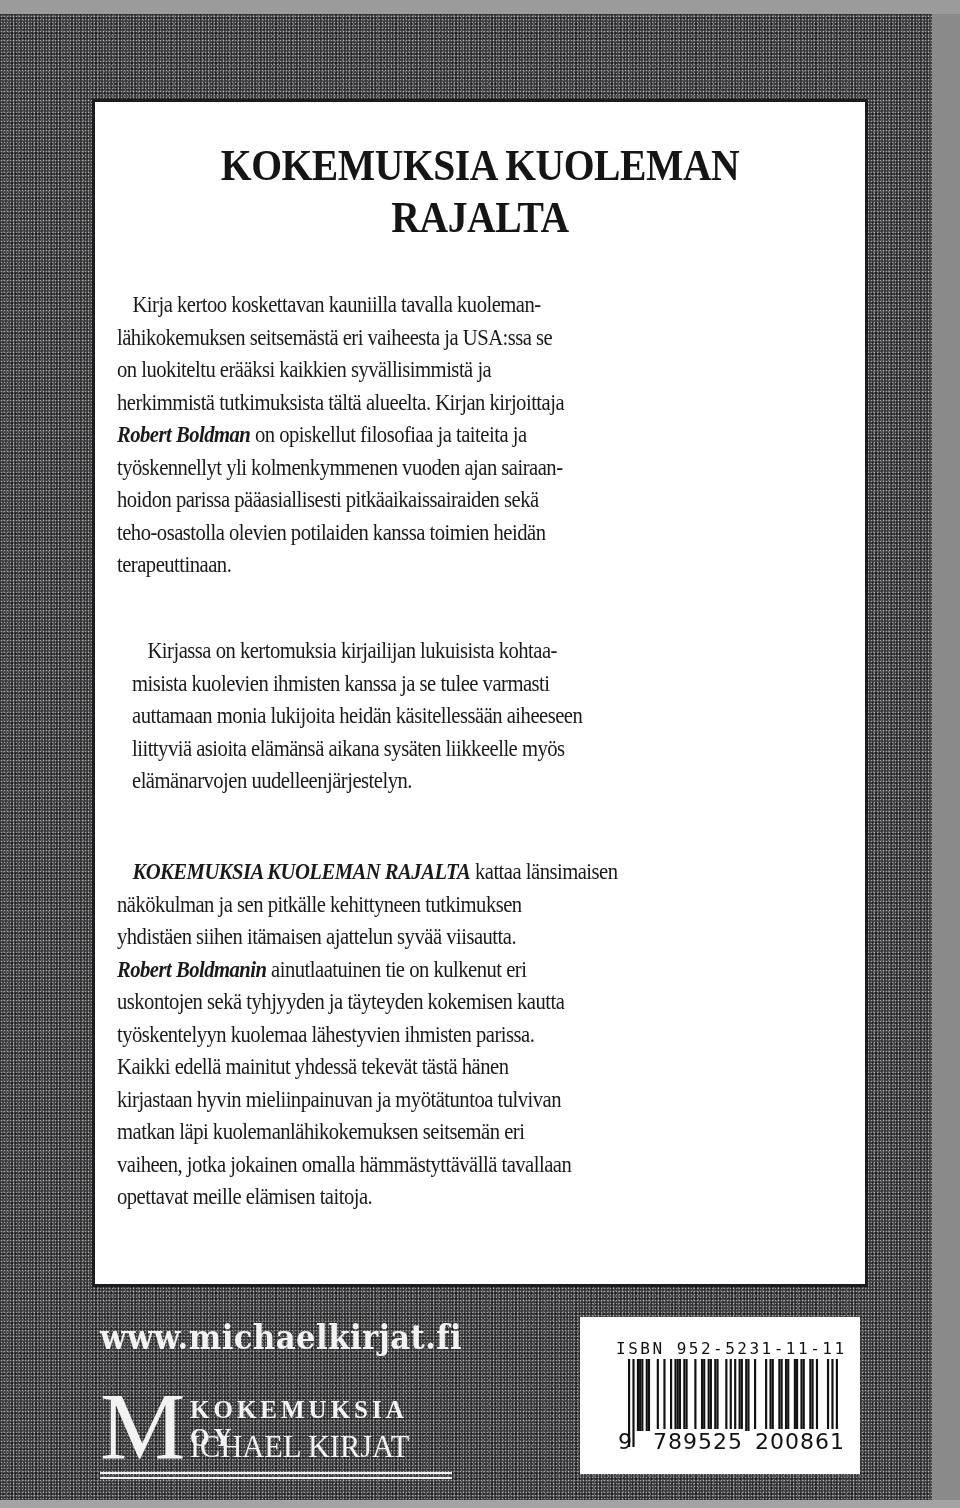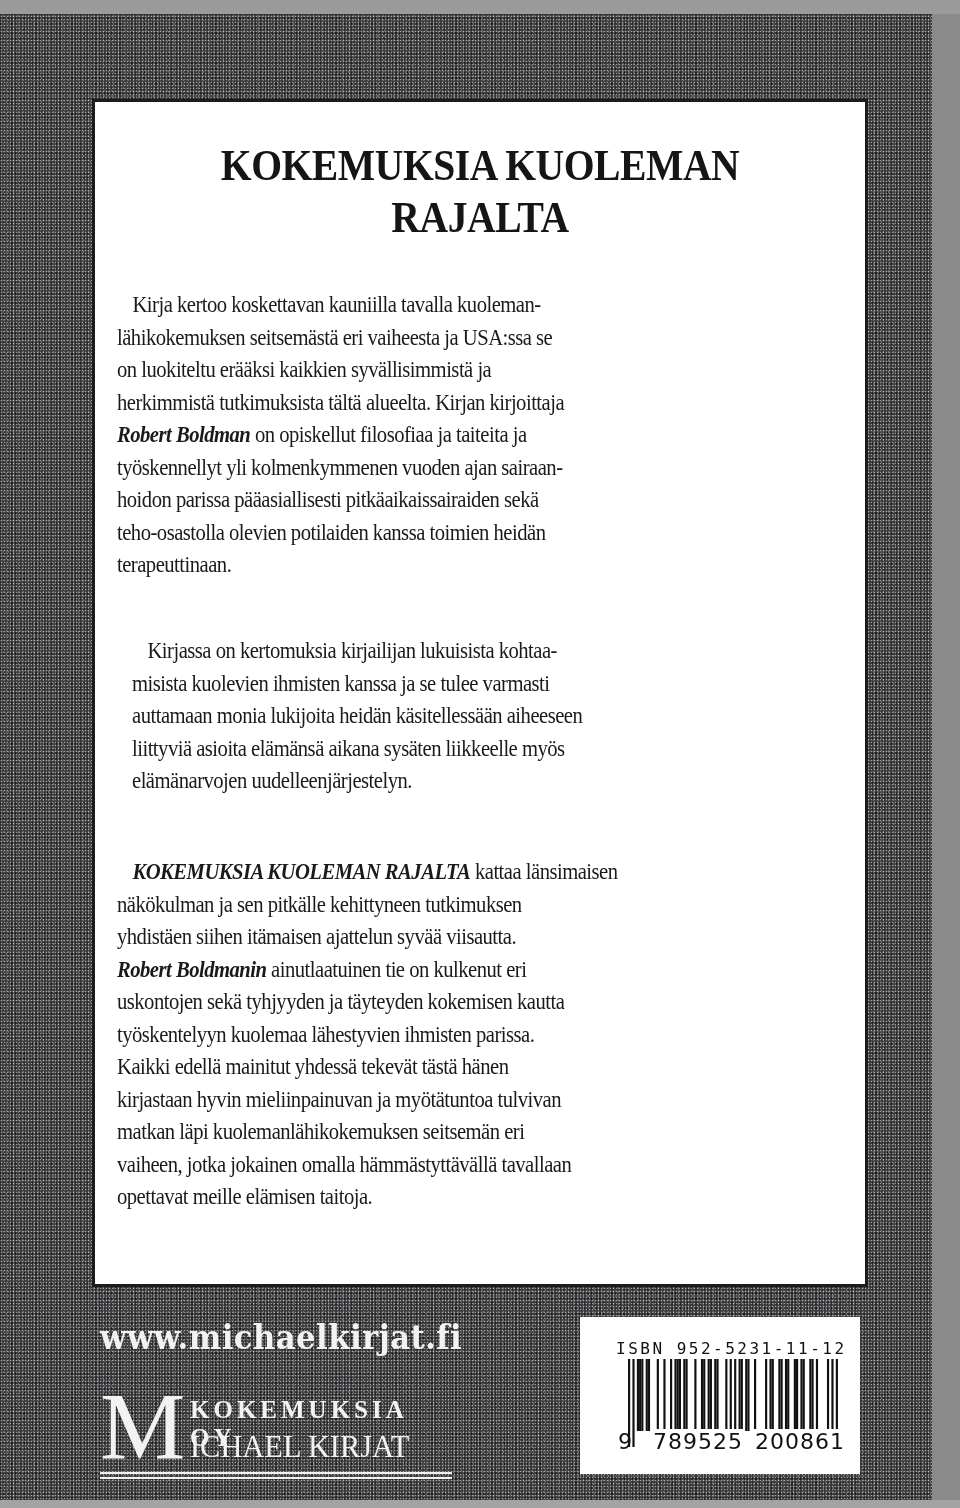--- a/index.html
+++ b/index.html
@@ -128,21 +128,21 @@
 
   <div id="logo">
     <span id="logo-m">M</span>
     <span id="logo-top">KOKEMUKSIA OY</span>
     <span id="logo-bottom">ICHAEL KIRJAT</span>
     <div id="logo-rule1"></div>
     <div id="logo-rule2"></div>
   </div>
 
   <div id="isbn-box">
-    <div id="isbn-text">ISBN 952-5231-11-12</div>
+    <div id="isbn-text">ISBN 952-5231-11-11</div>
     <svg id="barcode" viewBox="0 0 210 90" preserveAspectRatio="none">
         <rect x="0.00" y="0" width="2.17" height="88" fill="#111"></rect>
         <rect x="4.42" y="0" width="2.17" height="88" fill="#111"></rect>
         <rect x="8.84" y="0" width="2.17" height="72" fill="#111"></rect>
         <rect x="11.05" y="0" width="2.17" height="72" fill="#111"></rect>
         <rect x="13.26" y="0" width="2.17" height="72" fill="#111"></rect>
         <rect x="17.68" y="0" width="2.17" height="72" fill="#111"></rect>
         <rect x="19.89" y="0" width="2.17" height="72" fill="#111"></rect>
         <rect x="28.74" y="0" width="2.17" height="72" fill="#111"></rect>
         <rect x="35.37" y="0" width="2.17" height="72" fill="#111"></rect>

